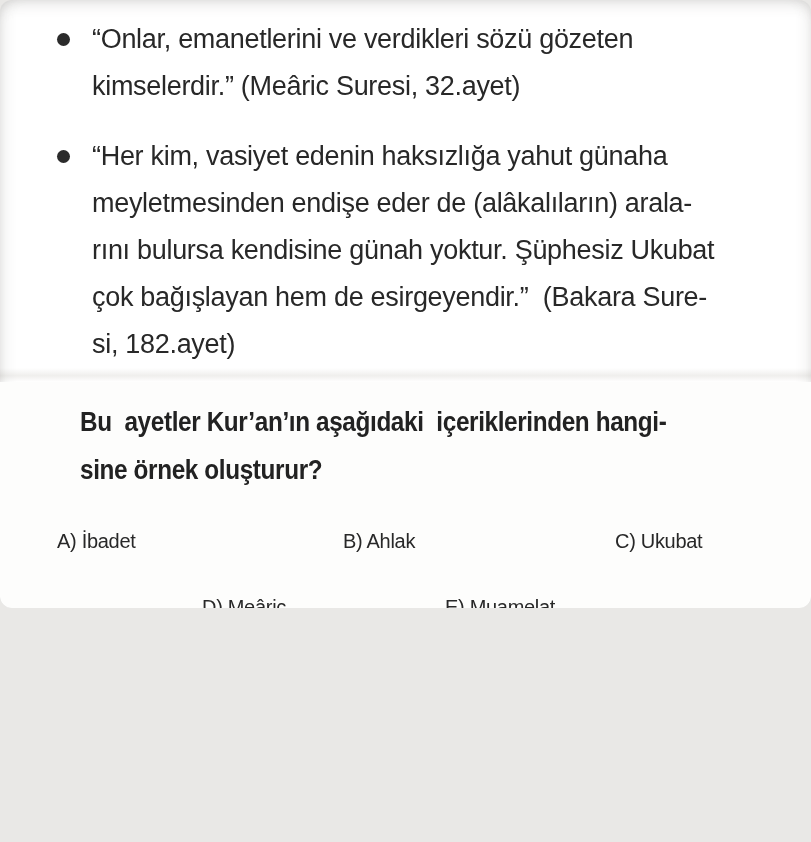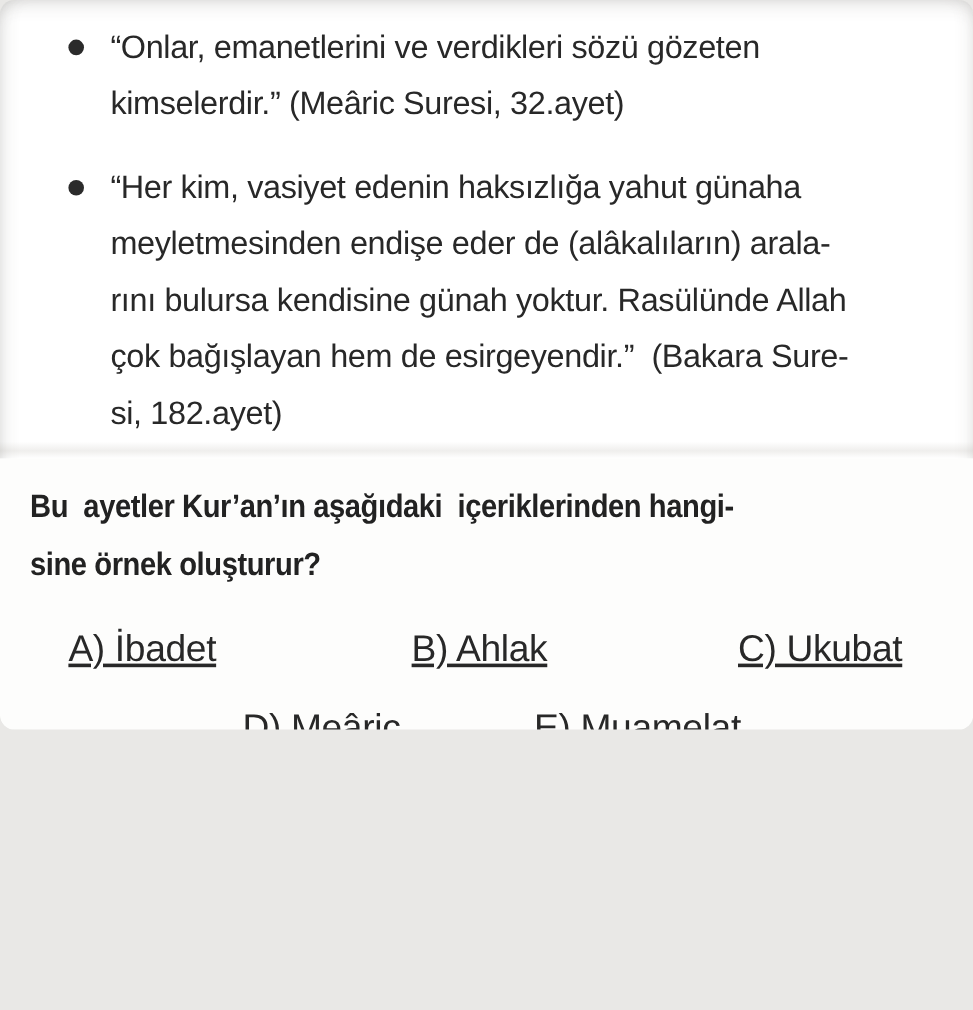--- a/index.html
+++ b/index.html
@@ -48,41 +48,40 @@
       rgba(0,0,0,0) 0%,
       rgba(125,118,105,0.12) 55%,
       rgba(0,0,0,0) 100%);
   }
   
   .qa {
     position: relative;
     height: 280px;
     background: #fdfdfc;
   }
-  .question { padding: 16px 48px 0 25px; }
+  .question { padding: 16px 48px 0 80px; }
   .qline {
     display: inline-block;
     font-size: 27px;
     font-weight: bold;
     line-height: 48px;
     letter-spacing: -0.4px;
     white-space: pre;
     transform: scaleX(0.90);
     transform-origin: 0 50%;
     color: #222;
   }
   .qline-row { height: 48px; }
   .opt {
     position: absolute;
-    font-size: 31px;
+    font-size: 20px;
     line-height: 34px;
     letter-spacing: -0.3px;
     white-space: pre;
     cursor: pointer;
-    text-decoration: underline;
   }
   .opt-a { left: 57px;  top: 142px; }
   .opt-b { left: 343px; top: 142px; }
   .opt-c { left: 615px; top: 142px; }
   .opt-d { left: 202px; top: 208px; }
   .opt-e { left: 445px; top: 208px; }
 </style>
 </head>
 <body>
 
@@ -100,21 +99,21 @@
       </div>
     </div>
 
     <div class="verse">
       <span class="bullet-col">
         <span class="dot"></span>
       </span>
       <div class="vlines">
         <div class="vline">“Her kim, vasiyet edenin haksızlığa yahut günaha</div>
         <div class="vline">meyletmesinden endişe eder de (alâkalıların) arala-</div>
-        <div class="vline">rını bulursa kendisine günah yoktur. Rasülünde Allah</div>
+        <div class="vline">rını bulursa kendisine günah yoktur. Şüphesiz Ukubat</div>
         <div class="vline">çok bağışlayan hem de esirgeyendir.”  (Bakara Sure-</div>
         <div class="vline">si, 182.ayet)</div>
       </div>
     </div>
 
 
   </section>
 
   <div class="seam"></div>
 

